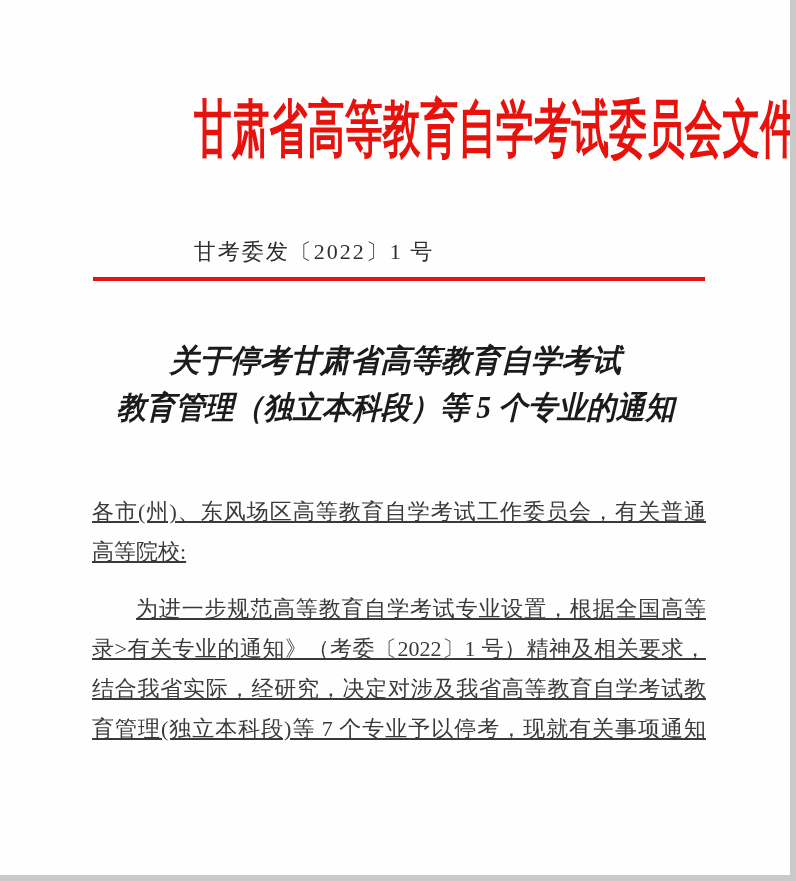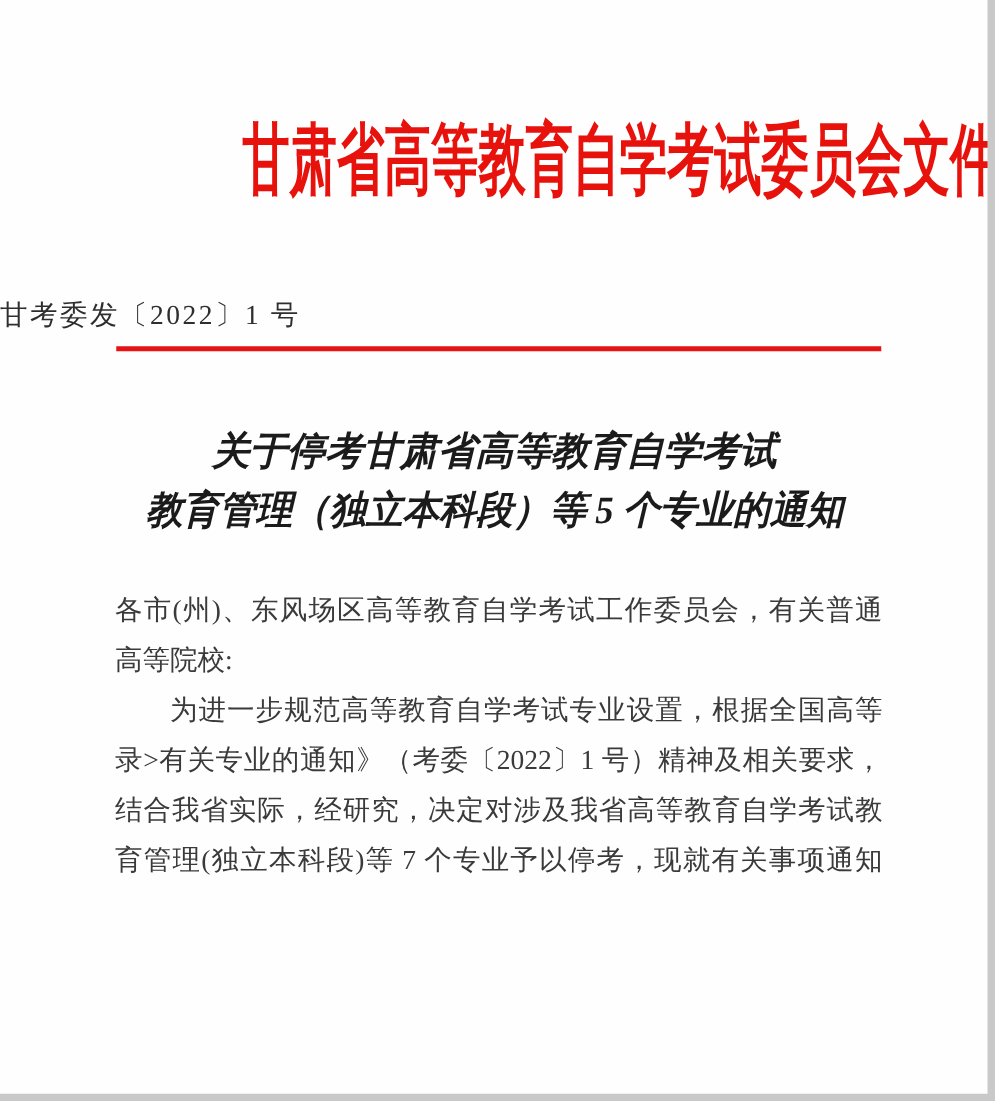--- a/index.html
+++ b/index.html
@@ -45,20 +45,21 @@
     line-height: 70px;
     font-weight: bold;
     color: var(--header-red, #e8120d);
     transform-origin: 50% 50%;
   }
   .doc-number {
     position: absolute;
     top: 238px;
     left: 0;
     width: 628px;
+    text-align: center;
     font-size: 22px;
     line-height: 28px;
     letter-spacing: 2px;
     color: #2e2e2e;
   }
   .red-divider {
     position: absolute;
     top: 277px;
     left: 93px;
     width: 612px;
@@ -81,38 +82,40 @@
   }
   .notice-title .txt {
     display: inline-block;
     white-space: nowrap;
     font-size: 31px;
     font-weight: bold;
     transform-origin: 50% 50%;
   }
   .body-block {
     position: absolute;
-    top: 468px;
+    top: 492px;
     left: 92px;
     width: 614px;
     font-size: 22px;
     color: var(--body-text, #3a3a3a);
+    text-decoration: underline;
   }
   .body-block .line {
     height: 40px;
     line-height: 40px;
     white-space: nowrap;
   }
   .body-block .line.j {
     white-space: normal;
     text-align: justify;
     text-align-last: justify;
   }
   .body-block .line.indent {
     padding-left: 44px;
+    margin-top: 17px;
   }
 </style>
 </head>
 <body>
 
 <div id="page">
 
   <div class="agency-header">
     <span class="txt" style="transform: scaleX(0.608871);">甘肃省高等教育自学考试委员会文件</span>
   </div>

